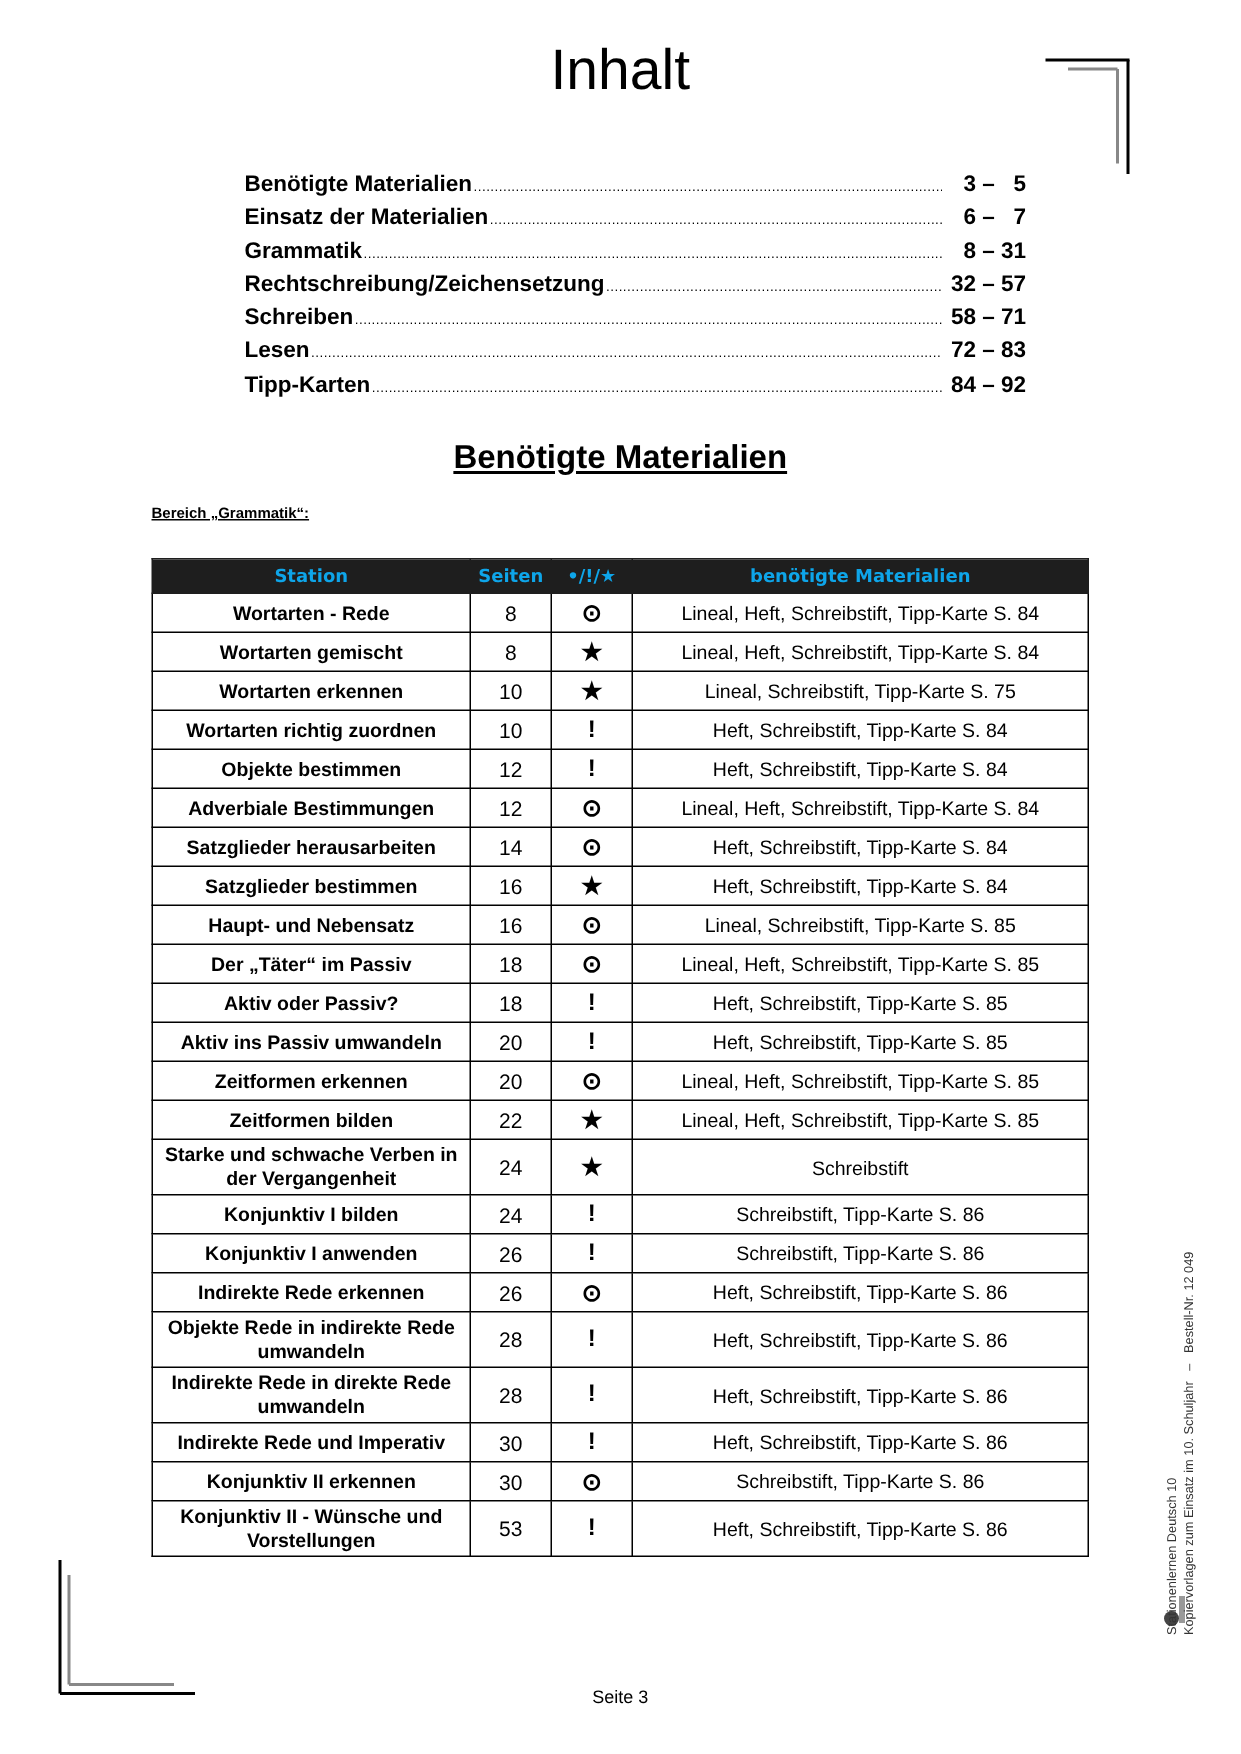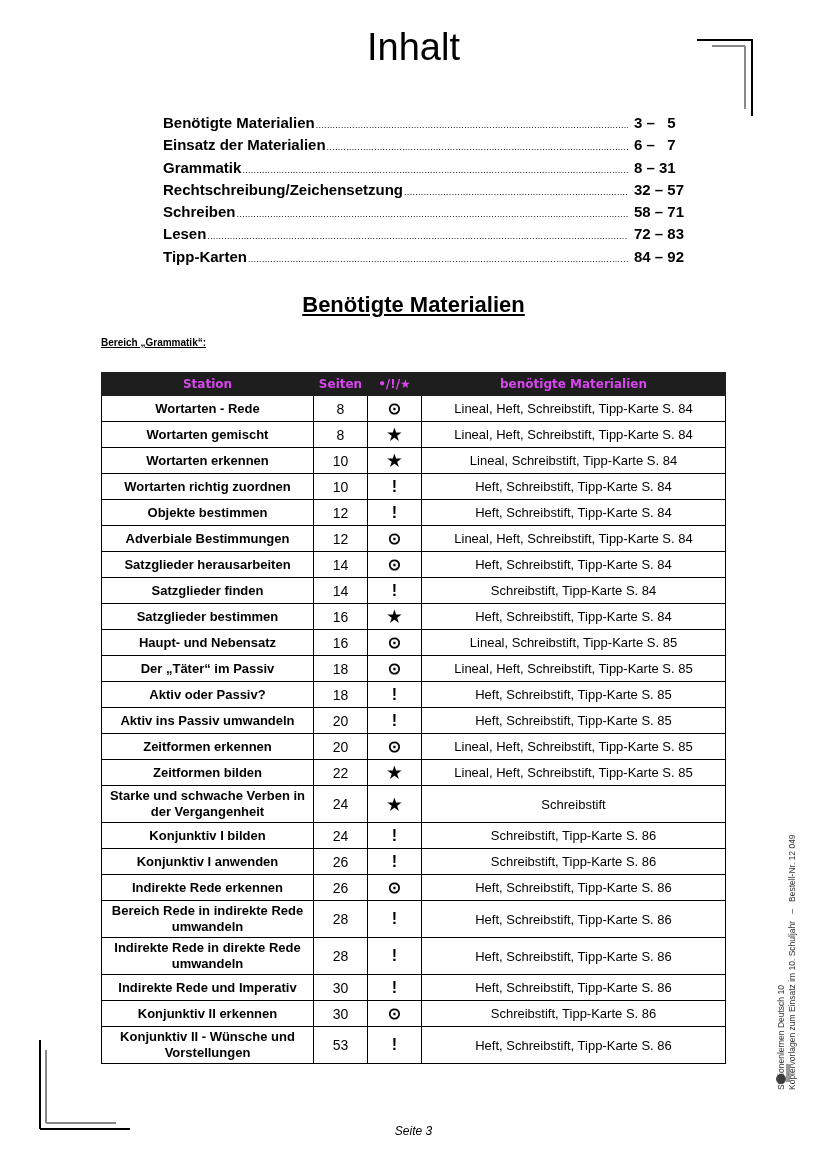--- a/index.html
+++ b/index.html
@@ -2,34 +2,34 @@
 <html><head>
 <meta charset="utf-8">
 <style>
   html, body { margin:0; padding:0; background:#ffffff; }
   body { width:827px; height:1169px; position:relative; overflow:hidden; font-family:"Liberation Sans", sans-serif; color:#000; }
   .title { position:absolute; top:26px; left:0; width:827px; text-align:center; font-size:38px; }
   .toc { position:absolute; top:114px; left:163px; width:521px; }
   .toc-row { display:flex; align-items:baseline; height:22.3px; font-weight:bold; font-size:15px; }
   .toc-label { white-space:nowrap; }
   .toc-dots { flex:1; overflow:hidden; white-space:nowrap; font-weight:normal; font-size:9px; margin:0 6px 0 1px; letter-spacing:0.3px; color:#000; }
-  .toc-pages { white-space:pre; min-width:50px; }
+  .toc-pages { white-space:pre; text-align:right; min-width:50px; }
   .section-title { position:absolute; top:292px; left:0; width:827px; text-align:center; font-size:22px; font-weight:bold; text-decoration:underline; }
   .subheading { position:absolute; top:337px; left:101px; font-size:10px; font-weight:bold; text-decoration:underline; }
   table.mat { position:absolute; top:372px; left:101px; width:625px; border-collapse:collapse; font-size:13px; }
-  table.mat th { background:#1e1e1e; color:#d946ef; font-weight:bold; font-size:12px; height:22px; border:1px solid #1e1e1e; font-family:"DejaVu Sans", sans-serif; padding:0; }
+  table.mat th { background:#1e1e1e; color:#0ea5e9; font-weight:bold; font-size:12px; height:22px; border:1px solid #1e1e1e; font-family:"DejaVu Sans", sans-serif; padding:0; }
   table.mat td { border:1px solid #000; text-align:center; padding:0 3px; height:25px; }
   table.mat td.station { font-weight:bold; width:205px; line-height:16px; }
   table.mat td.seiten { width:47px; font-size:14px; }
   table.mat td.sym { width:47px; font-size:16px; font-weight:bold; }
   table.mat td.mat-cell { }
   tr.tall td { height:36px; }
   .corner { position:absolute; }
   .side-text { position:absolute; left:776px; top:1090px; transform-origin:0 0; transform:rotate(-90deg); font-size:8.5px; color:#333; white-space:nowrap; line-height:11px; width:400px; }
-  .footer { position:absolute; top:1124px; left:0; width:827px; text-align:center; font-size:12px; font-style:italic; }
+  .footer { position:absolute; top:1124px; left:0; width:827px; text-align:center; font-size:12px; }
   .logo { position:absolute; left:772px; top:1062px; width:20px; height:24px; }
 </style>
 </head>
 <body>
 
 <svg class="corner" style="left:695px;top:38px;" width="60" height="80">
   <line x1="2" y1="2" x2="58" y2="2" stroke="#000" stroke-width="2"></line>
   <line x1="57" y1="2" x2="57" y2="78" stroke="#000" stroke-width="2"></line>
   <line x1="17" y1="8" x2="50" y2="8" stroke="#888" stroke-width="2"></line>
   <line x1="50" y1="8" x2="50" y2="71" stroke="#888" stroke-width="2"></line>
@@ -103,21 +103,21 @@
       <tr>
         <td class="station">Wortarten gemischt</td>
         <td class="seiten">8</td>
         <td class="sym">★</td>
         <td class="mat-cell">Lineal, Heft, Schreibstift, Tipp-Karte S. 84</td>
       </tr>
       <tr>
         <td class="station">Wortarten erkennen</td>
         <td class="seiten">10</td>
         <td class="sym">★</td>
-        <td class="mat-cell">Lineal, Schreibstift, Tipp-Karte S. 84</td>
+        <td class="mat-cell">Lineal, Schreibstift, Tipp-Karte S. 75</td>
       </tr>
       <tr>
         <td class="station">Wortarten richtig zuordnen</td>
         <td class="seiten">10</td>
         <td class="sym">!</td>
         <td class="mat-cell">Heft, Schreibstift, Tipp-Karte S. 84</td>
       </tr>
       <tr>
         <td class="station">Objekte bestimmen</td>
         <td class="seiten">12</td>
@@ -130,26 +130,20 @@
         <td class="sym">⊙</td>
         <td class="mat-cell">Lineal, Heft, Schreibstift, Tipp-Karte S. 84</td>
       </tr>
       <tr>
         <td class="station">Satzglieder herausarbeiten</td>
         <td class="seiten">14</td>
         <td class="sym">⊙</td>
         <td class="mat-cell">Heft, Schreibstift, Tipp-Karte S. 84</td>
       </tr>
       <tr>
-        <td class="station">Satzglieder finden</td>
-        <td class="seiten">14</td>
-        <td class="sym">!</td>
-        <td class="mat-cell">Schreibstift, Tipp-Karte S. 84</td>
-      </tr>
-      <tr>
         <td class="station">Satzglieder bestimmen</td>
         <td class="seiten">16</td>
         <td class="sym">★</td>
         <td class="mat-cell">Heft, Schreibstift, Tipp-Karte S. 84</td>
       </tr>
       <tr>
         <td class="station">Haupt- und Nebensatz</td>
         <td class="seiten">16</td>
         <td class="sym">⊙</td>
         <td class="mat-cell">Lineal, Schreibstift, Tipp-Karte S. 85</td>
@@ -202,21 +196,21 @@
         <td class="sym">!</td>
         <td class="mat-cell">Schreibstift, Tipp-Karte S. 86</td>
       </tr>
       <tr>
         <td class="station">Indirekte Rede erkennen</td>
         <td class="seiten">26</td>
         <td class="sym">⊙</td>
         <td class="mat-cell">Heft, Schreibstift, Tipp-Karte S. 86</td>
       </tr>
       <tr class="tall">
-        <td class="station">Bereich Rede in indirekte Rede umwandeln</td>
+        <td class="station">Objekte Rede in indirekte Rede umwandeln</td>
         <td class="seiten">28</td>
         <td class="sym">!</td>
         <td class="mat-cell">Heft, Schreibstift, Tipp-Karte S. 86</td>
       </tr>
       <tr class="tall">
         <td class="station">Indirekte Rede in direkte Rede umwandeln</td>
         <td class="seiten">28</td>
         <td class="sym">!</td>
         <td class="mat-cell">Heft, Schreibstift, Tipp-Karte S. 86</td>
       </tr>

